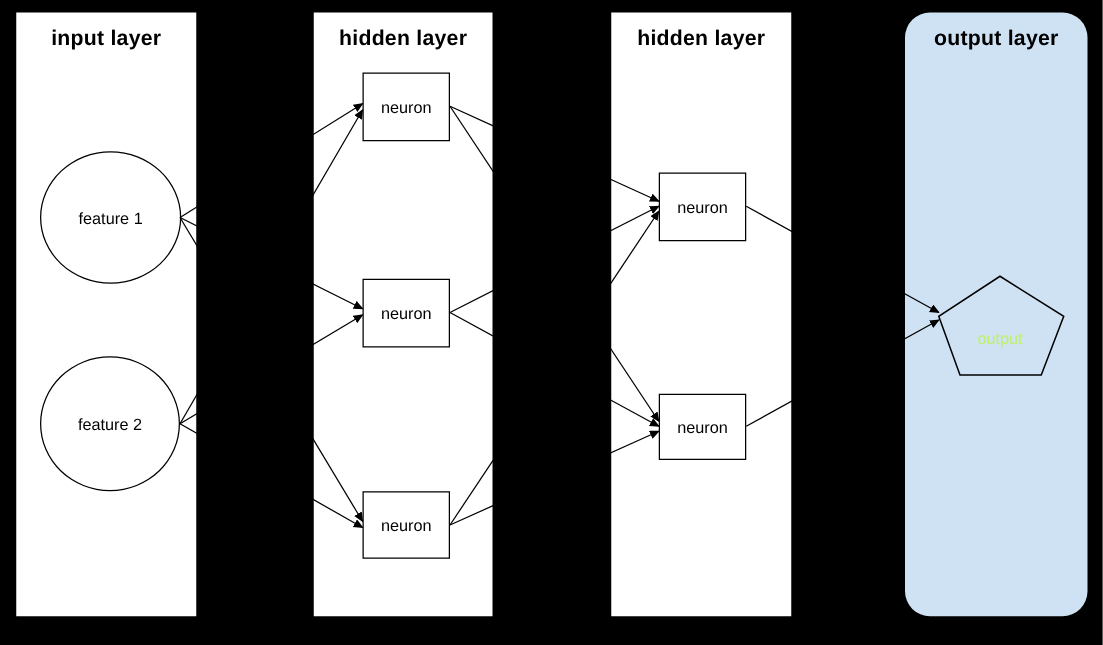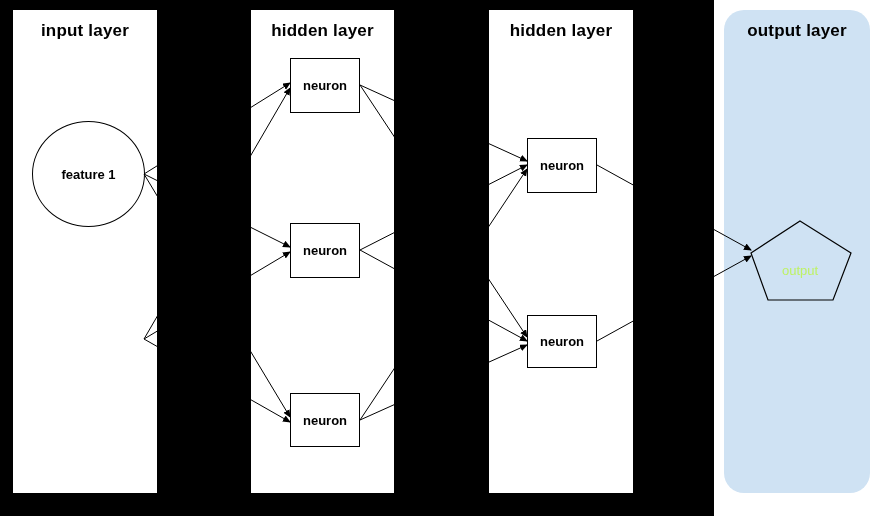--- a/index.html
+++ b/index.html
@@ -5,21 +5,21 @@
   html, body {
     margin: 0;
     padding: 0;
     width: 882px;
     height: 516px;
     overflow: hidden;
     font-family: "Liberation Sans", sans-serif;
   }
   #canvas {
     position: relative;
-    width: 714px;
+    width: 882px;
     height: 516px;
     background: #000000;
   }
   .layer-col {
     position: absolute;
     top: 10px;
     height: 483px;
     background: #ffffff;
   }
   .col-input  { left: 13px;  width: 144px; }
@@ -37,21 +37,20 @@
   .node {
     position: absolute;
     border: 1px solid #000000;
     background: #ffffff;
     display: flex;
     align-items: center;
     justify-content: center;
     font-size: 13px;
     color: #000000;
     box-sizing: border-box;
-    font-weight: bold;
   }
   .ellipse { border-radius: 50%; }
   .node-f1  { left: 32px;  top: 121px; width: 113px; height: 106px; }
   .node-f2  { left: 32px;  top: 285px; width: 112px; height: 108px; }
   .node-n21 { left: 290px; top: 58px;  width: 70px;  height: 55px; }
   .node-n22 { left: 290px; top: 223px; width: 70px;  height: 55px; }
   .node-n23 { left: 290px; top: 393px; width: 70px;  height: 54px; }
   .node-n31 { left: 527px; top: 138px; width: 70px;  height: 55px; }
   .node-n32 { left: 527px; top: 315px; width: 70px;  height: 53px; }
   .pentagon-label {
@@ -86,20 +85,23 @@
   <div class="layer-col col-h2" style="background: rgb(255, 255, 255);">
     <div class="layer-title">hidden layer</div>
   </div>
   <div class="layer-col col-out" style="background: rgb(207, 226, 243);">
     <div class="layer-title">output layer</div>
   </div>
 
   <div class="node ellipse node-f1">
     <span>feature 1</span>
   </div>
+  <div class="node ellipse node-f2">
+    <span>feature 2</span>
+  </div>
   <div class="node node-n21">
     <span>neuron</span>
   </div>
   <div class="node node-n22">
     <span>neuron</span>
   </div>
   <div class="node node-n23">
     <span>neuron</span>
   </div>
   <div class="node node-n31">

